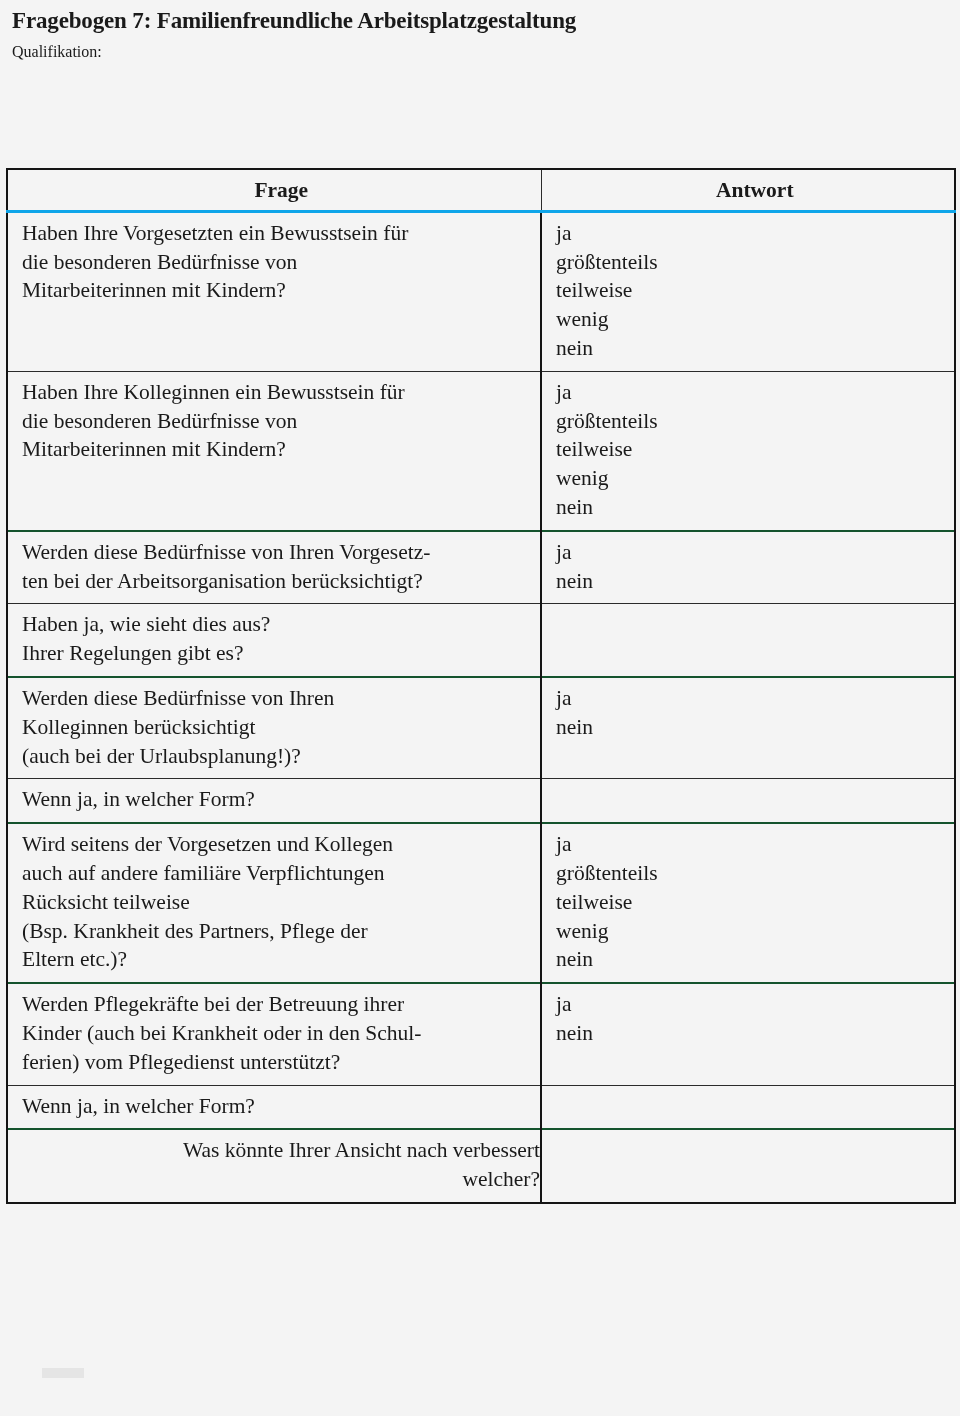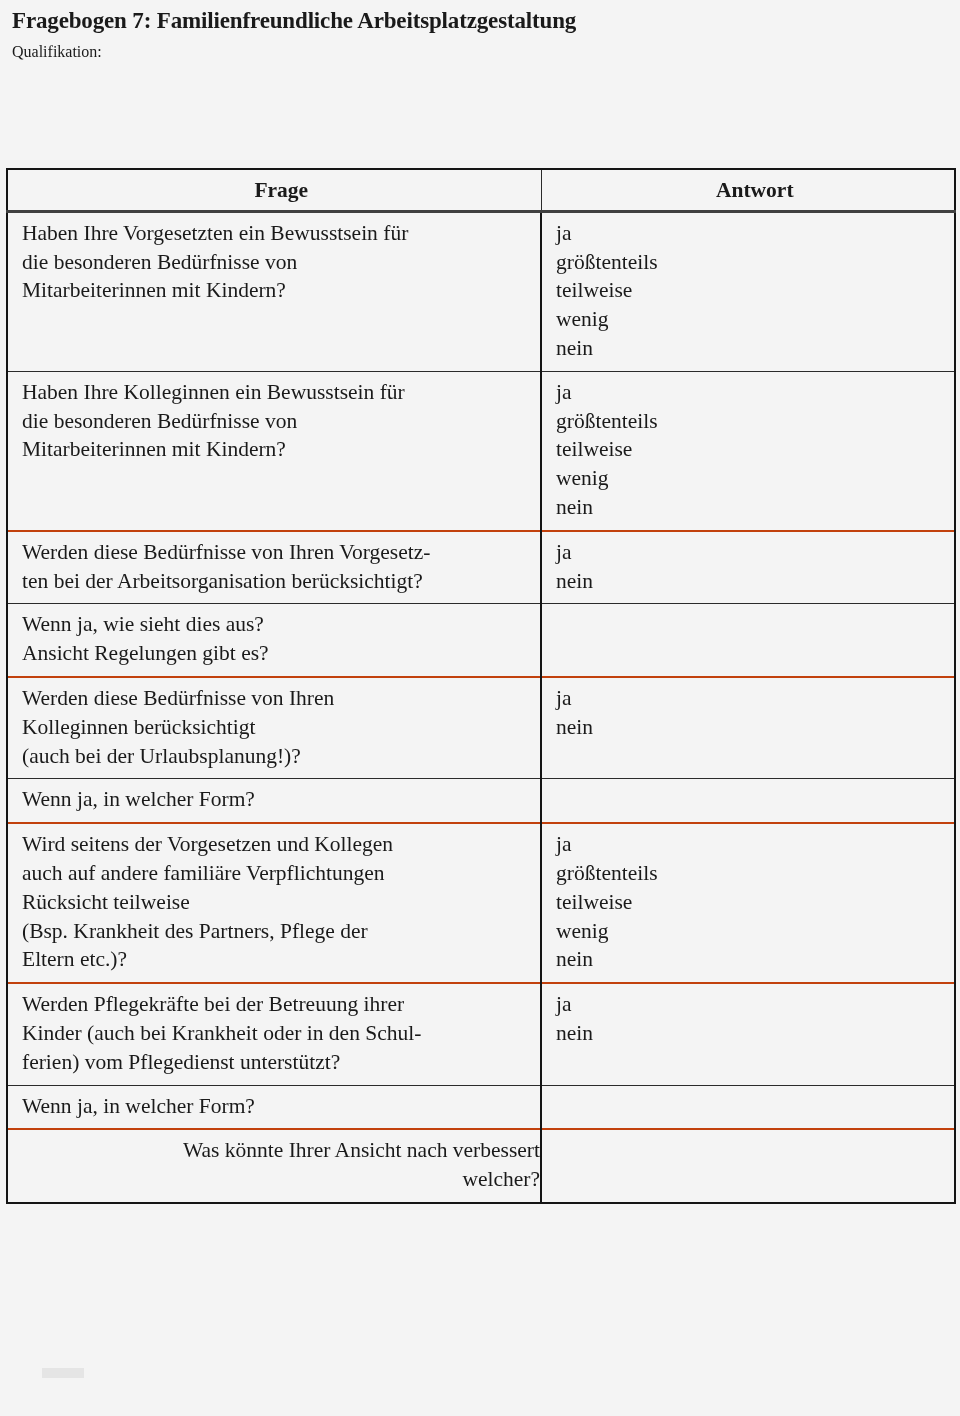--- a/index.html
+++ b/index.html
@@ -66,40 +66,40 @@
     padding: 6px 0 8px 14px;
     font-size: 21.5px;
     line-height: 1.34;
     background: #f4f4f4;
   }
 
   .qtable thead th {
     font-weight: bold;
     font-size: 21.5px;
     padding-bottom: 5px;
-    border-bottom: 3px solid #404040;
+    border-bottom: 3px solid #0ea5e9;
   }
   .qtable thead th:first-child { border-left: 2px solid #141414; }
   .qtable thead th:last-child { border-right: 2px solid #141414; }
   .qtable thead th { border-top: 2px solid #141414; }
 
   .qtable tbody td {
     border-left-width: 2px;
     border-right-width: 2px;
     border-left-color: #141414;
     border-right-color: #141414;
   }
   .qtable tbody tr:last-child td {
     border-bottom: 2px solid #141414;
     text-align: right;
   }
 
   
   .qtable tbody tr.thick-top > td {
-    border-top: 2px solid #c2410c;
+    border-top: 2px solid #14532d;
   }
 
   .line {
     display: block;
     white-space: pre;
   }
 
   .answers .line {
     display: block;
   }
@@ -172,22 +172,22 @@
             <span class="line">Werden diese Bedürfnisse von Ihren Vorgesetz-</span>
             <span class="line">ten bei der Arbeitsorganisation berücksichtigt?</span>
           </td>
           <td class="answers">
             <span class="line">ja</span>
             <span class="line">nein</span>
           </td>
         </tr>
         <tr>
           <td class="question">
-            <span class="line">Wenn ja, wie sieht dies aus?</span>
-            <span class="line">Ansicht Regelungen gibt es?</span>
+            <span class="line">Haben ja, wie sieht dies aus?</span>
+            <span class="line">Ihrer Regelungen gibt es?</span>
           </td>
           <td class="answers">&nbsp;</td>
         </tr>
         <tr class="thick-top">
           <td class="question">
             <span class="line">Werden diese Bedürfnisse von Ihren</span>
             <span class="line">Kolleginnen berücksichtigt</span>
             <span class="line">(auch bei der Urlaubsplanung!)?</span>
           </td>
           <td class="answers">

